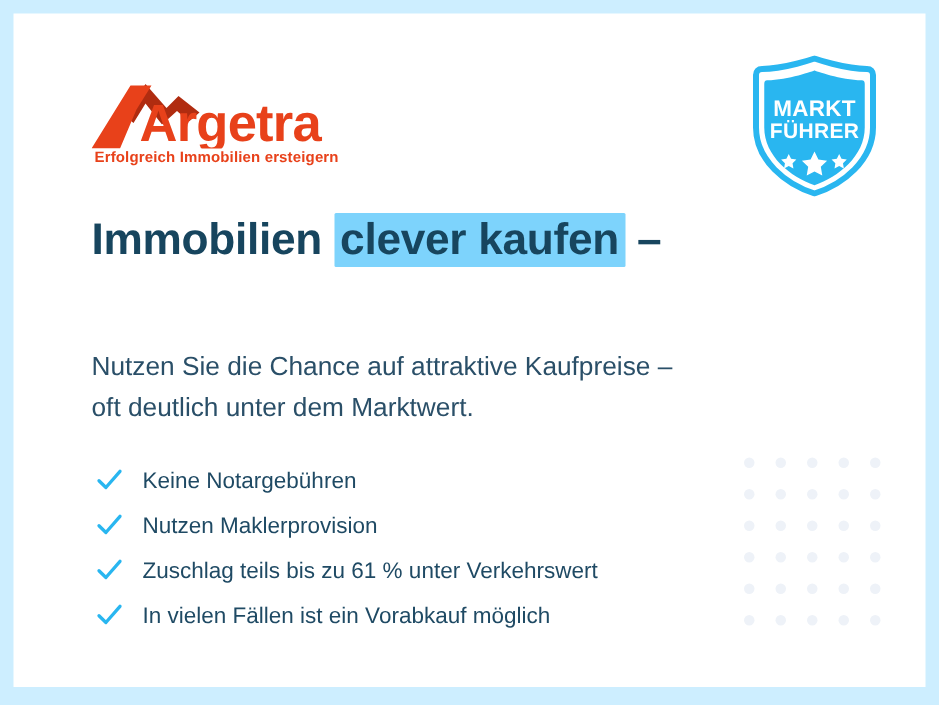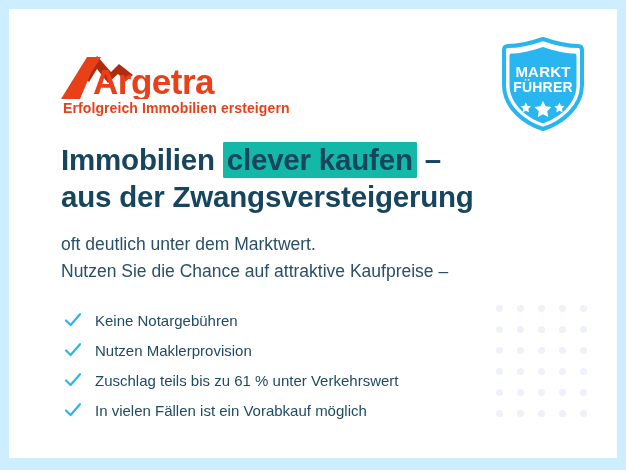--- a/index.html
+++ b/index.html
@@ -50,21 +50,21 @@
     left: 52px;
     top: 44px;
     width: 200px;
   }
   .logo-mark-row {
     position: relative;
     height: 46px;
   }
   .logo-svg { display: block; }
   .logo-tagline {
-    font-size: 14px;
+    font-size: 10px;
     font-weight: 700;
     letter-spacing: 0.1px;
     color: #e8411a;
     margin-top: 1px;
     margin-left: 2px;
     white-space: nowrap;
   }
 
   
   .badge {
@@ -82,21 +82,21 @@
     left: 52px;
     top: 132px;
     width: 470px;
     font-size: 29.5px;
     font-weight: 700;
     line-height: 1.27;
     color: #17455e;
     letter-spacing: -0.2px;
   }
   .headline .hl {
-    background: #14b8a6;
+    background: #7dd3fc;
     padding: 1px 4px 2px 4px;
     border-radius: 1px;
     box-decoration-break: clone;
     -webkit-box-decoration-break: clone;
   }
   .headline .line2 { display: block; }
 
   
   .subhead {
     position: absolute;
@@ -199,26 +199,25 @@
       <g fill="#ffffff">
         <path d="M25 64 l1.9 3.9 4.3 .6 -3.1 3 .7 4.3 -3.8 -2 -3.8 2 .7 -4.3 -3.1 -3 4.3 -.6 Z" transform="scale(0.82) translate(6.5,16)"></path>
         <path d="M43 60 l2.6 5.3 5.8 .8 -4.2 4.1 1 5.8 -5.2 -2.7 -5.2 2.7 1 -5.8 -4.2 -4.1 5.8 -.8 Z" transform="scale(1) translate(0,4)"></path>
         <path d="M61 64 l1.9 3.9 4.3 .6 -3.1 3 .7 4.3 -3.8 -2 -3.8 2 .7 -4.3 -3.1 -3 4.3 -.6 Z" transform="scale(0.82) translate(11.5,16)"></path>
       </g>
     </svg>
   </div>
 
   <h1 class="headline">
     <span>Immobilien </span><span class="hl">clever kaufen</span><span> –</span>
-    <span class="line2">aus der Zwangsversteigerung</span>
   </h1>
 
   <p class="subhead">
+    <span>Nutzen Sie die Chance auf attraktive Kaufpreise –</span>
     <span>oft deutlich unter dem Marktwert.</span>
-    <span>Nutzen Sie die Chance auf attraktive Kaufpreise –</span>
   </p>
 
   <ul class="benefits">
     <li class="benefit-item">
       <span class="check-icon">
         <svg width="18" height="18" viewBox="0 0 18 18" aria-hidden="true">
             <path d="M2 9.5 L6.6 14 L16 3.2" fill="none" stroke="#29b6f0" stroke-width="2.2" stroke-linecap="round" stroke-linejoin="round"></path>
           </svg>
       </span>
       <span class="benefit-label">Keine Notargebühren</span>

